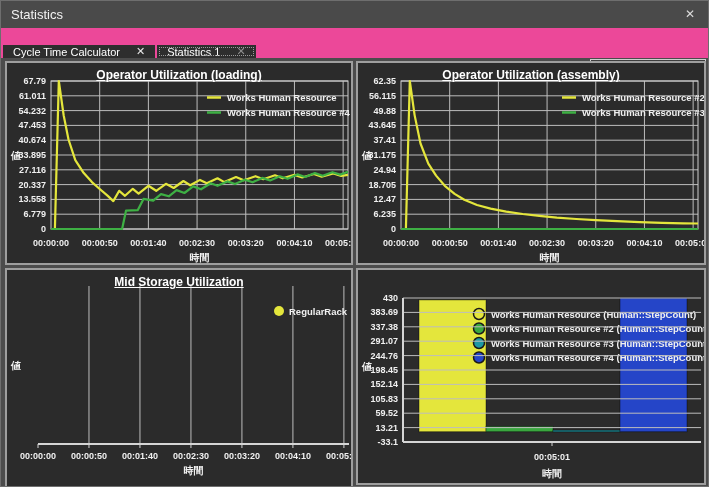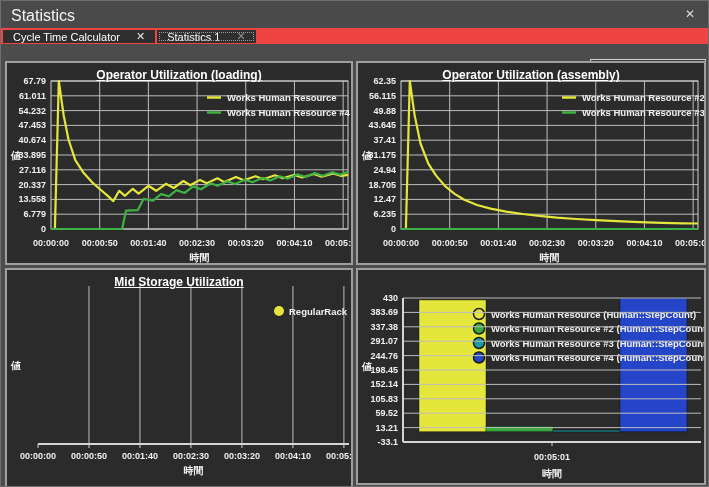--- a/index.html
+++ b/index.html
@@ -1,21 +1,21 @@
 <!DOCTYPE html>
 <html><head>
 <meta charset="utf-8">
 <style>
   html,body{margin:0;padding:0;background:#4c4c4c;}
   .window{position:relative;width:709px;height:487px;background:#4c4c4c;overflow:hidden;
           font-family:"Liberation Sans","DejaVu Sans",sans-serif;border:1px solid #6e6e6e;box-sizing:border-box;}
   .titlebar{position:absolute;left:0;top:0;width:100%;height:27px;background:#4a4a4a;}
-  .titlebar .title{position:absolute;left:10px;top:6px;font-size:16px;color:#f2f2f2;}
+  .titlebar .title{position:absolute;left:10px;top:6px;font-size:13px;color:#f2f2f2;}
   .titlebar .close{position:absolute;right:13px;top:6px;font-size:12px;font-weight:bold;color:#dcdcdc;cursor:pointer;}
-  .tabbar{position:absolute;left:0;top:27px;width:100%;height:16px;background:#ef4444;display:flex;align-items:flex-start;}
+  .tabbar{position:absolute;left:0;top:27px;width:100%;height:30px;background:#ec4899;display:flex;align-items:flex-end;}
   .tab{background:#2e2e2e;color:#ffffff;font-size:11px;display:flex;align-items:center;gap:16px;
        padding:0 10px;margin:2px 0 0 2px;cursor:pointer;}
   .tab .tabx{font-size:11px;font-weight:bold;color:#e8e8e8;}
   .tab.focused{outline:1px dotted #9a9a9a;outline-offset:-3px;}
   .tab.focused .tabx{color:#8f8f8f;}
   .toolbar{position:absolute;right:2px;top:29px;height:24px;display:flex;align-items:center;gap:7px;}
   .addicon{width:15px;height:15px;border:1px solid #c0c0c0;background:#383838;color:#2fd02f;
            font-size:12px;font-weight:bold;line-height:13px;text-align:center;cursor:pointer;box-sizing:border-box;}
   .layoutbtn{background:#3d3d3d;border:1px solid #d0d0d0;color:#ffffff;font-size:11.5px;height:21px;
              padding:0 10px;font-family:inherit;cursor:pointer;}

